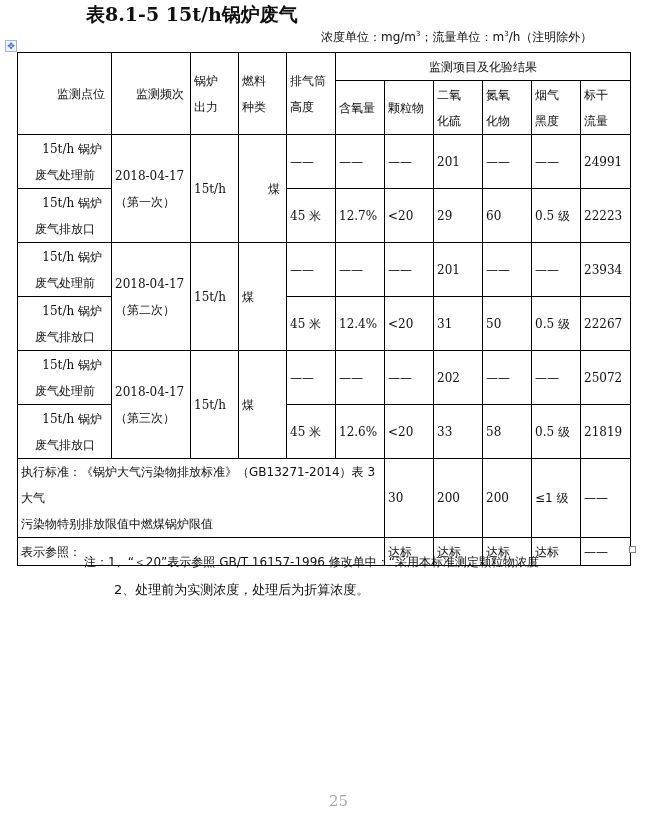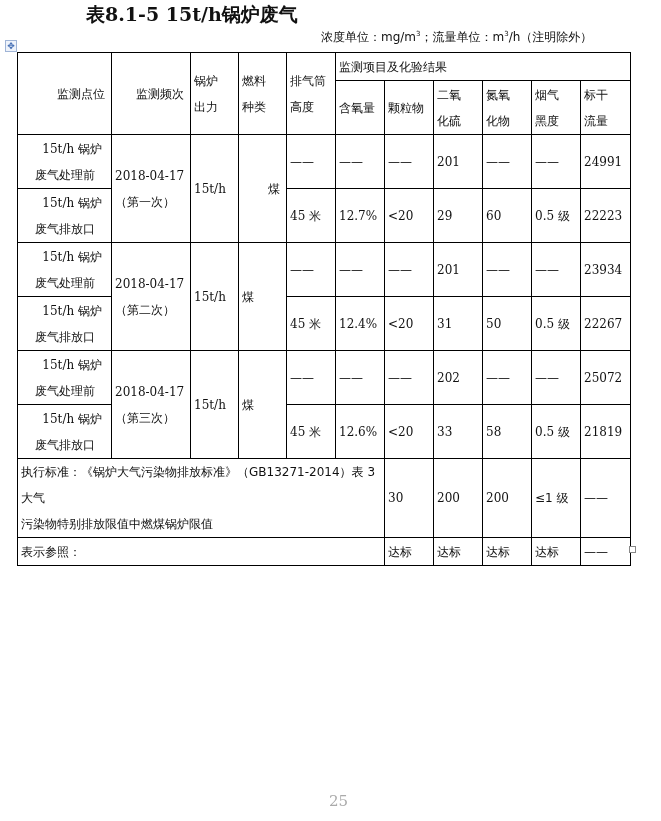--- a/index.html
+++ b/index.html
@@ -12,21 +12,21 @@
     .units sup { font-size: 7px; }
     .move-handle { position: absolute; left: 5px; top: 40px; width: 10px; height: 10px;
                    border: 1px solid #9fb4d6; background: #eef3fb; color: #3a66b0;
                    font-size: 9px; line-height: 10px; text-align: center; font-family: "DejaVu Sans", sans-serif; }
     .resize-handle { position: absolute; left: 629px; top: 546px; width: 5px; height: 5px;
                      border: 1px solid #888; background: #fff; }
     table.data { position: absolute; left: 17px; top: 52px; border-collapse: collapse;
                  table-layout: fixed; font-size: 12px; font-family: "DejaVu Sans", sans-serif; }
     table.data td { border: 1px solid #000; padding: 0 3px; vertical-align: middle; line-height: 26px; }
     .right { text-align: right; padding-right: 6px !important; font-family: Liberation Serif, serif; }
-    .center { }
+    .center { text-align: center; }
     .serif { font-family: "DejaVu Serif", serif; }
     .loc { line-height: 26px; }
     .loc .l1 { display: block; text-align: right; padding-right: 6px; }
     .loc .l2 { display: block; text-align: left; padding-left: 14px; }
     .notes { position: absolute; left: 84px; top: 549px; font-size: 12px;
              font-family: "DejaVu Sans", sans-serif; line-height: 27px; }
     .notes sup { font-size: 7px; }
     .note2 { padding-left: 28px; }
     .note3 { padding-left: 30px; font-size: 13px; }
     .page-num { position: absolute; left: 329px; top: 792px; font-size: 15px; color: #aaa; }
@@ -178,15 +178,17 @@
     <td>达标</td>
     <td>达标</td>
     <td>——</td>
   </tr>
 </tbody>
   </table>
 
 <div class="resize-handle"></div>
 
 <div class="notes">
+  <div>注：1、“＜20”表示参照 GB/T  16157-1996 修改单中：“采用本标准测定颗粒物浓度</div>
+  <div class="note3">2、处理前为实测浓度，处理后为折算浓度。</div>
 </div>
 
 <div class="page-num">25</div>
 
 </body></html>

